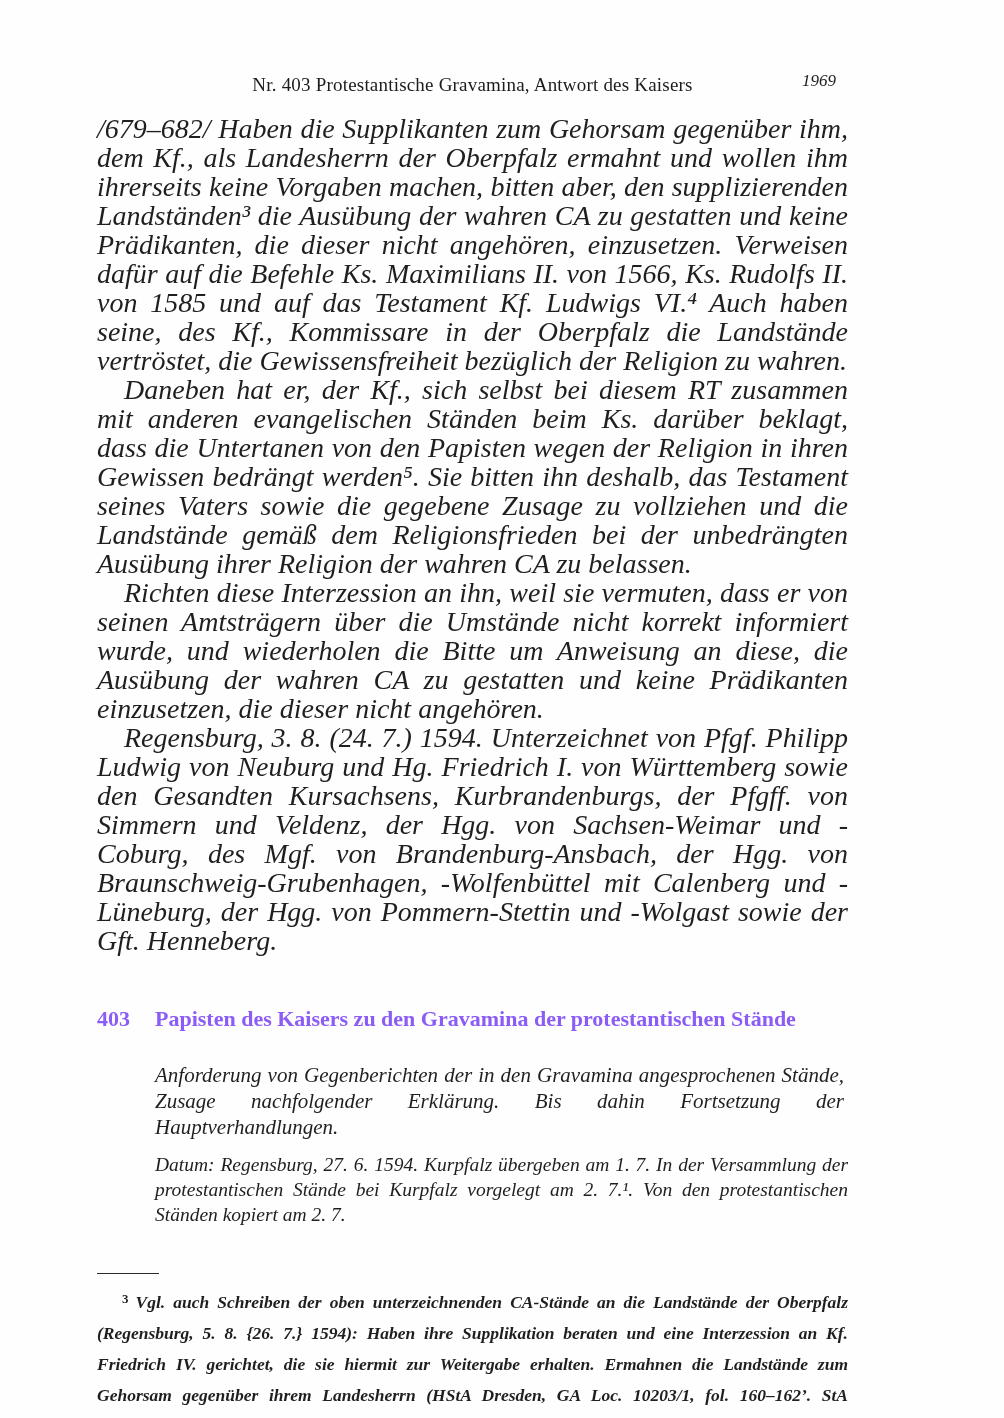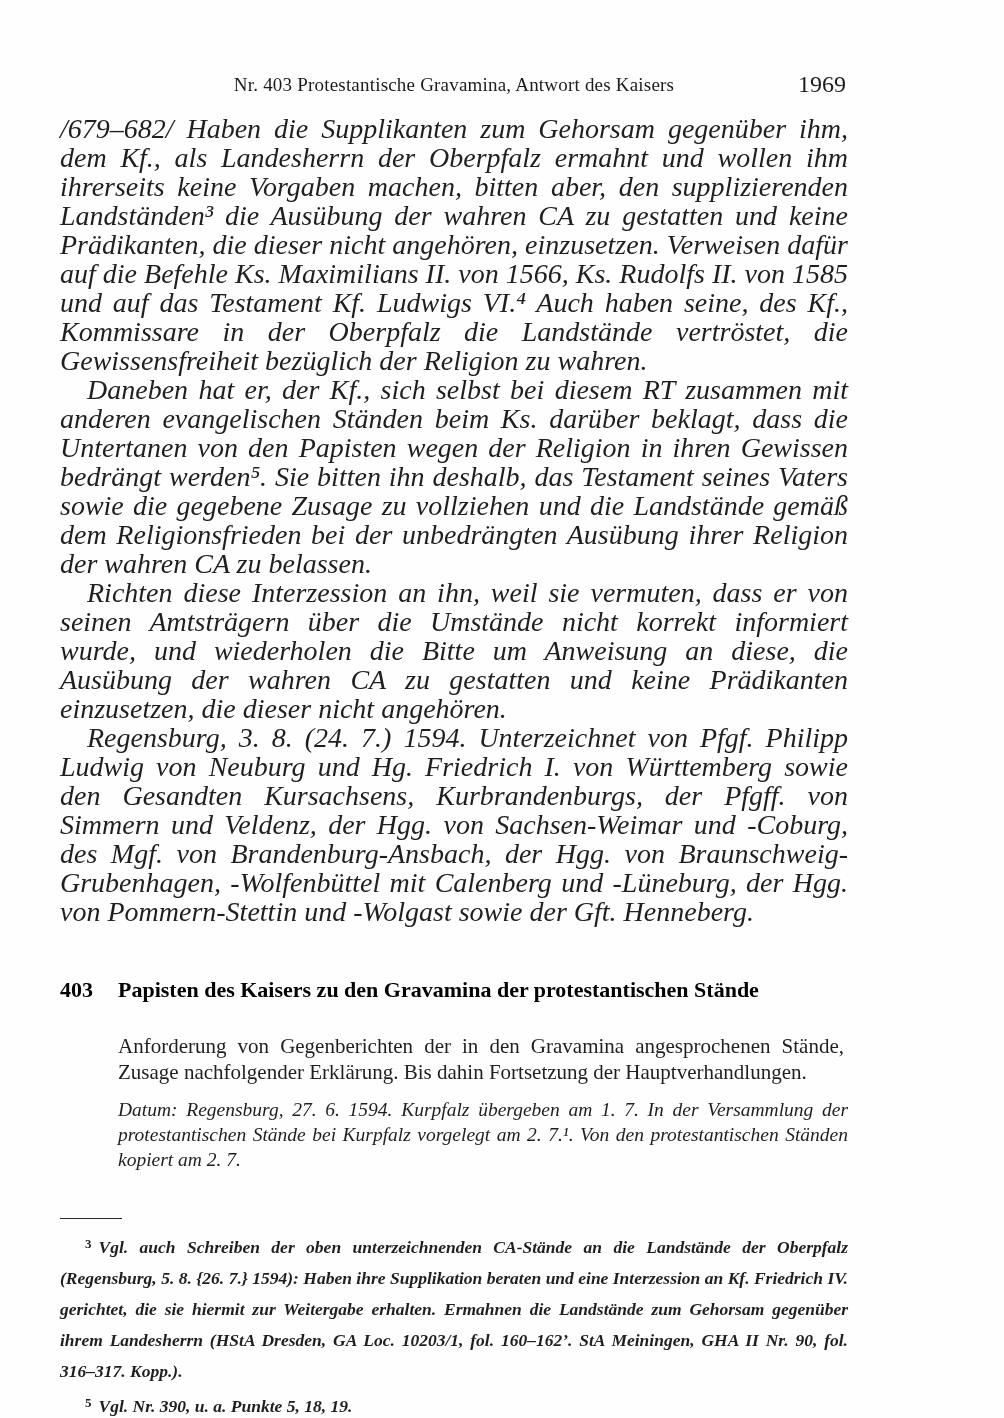--- a/index.html
+++ b/index.html
@@ -9,42 +9,43 @@
   }
   .page {
     position: relative;
     width: 1004px;
     height: 1418px;
     background: #fefefe;
     color: #1f1f1f;
     font-family: "Liberation Serif", "DejaVu Serif", serif;
     overflow: hidden;
     box-sizing: border-box;
-    padding: 74px 156px 0 60px;
+    padding: 74px 156px 0 97px;
   }
   
   .running-head {
     position: relative;
     width: 100%;
     height: 28px;
     margin-bottom: 12px;
     font-size: 19px;
     font-style: normal;
     color: #1c1c1c;
   }
   .running-head .head-title {
     display: block;
     text-align: center;
     letter-spacing: 0.2px;
   }
   .running-head .page-number {
     position: absolute;
-    right: 2px;
+    right: 12px;
     top: -3px;
-    font-size: 24px;
+    font-size: 17px;
+    font-style: italic;
   }
   
   .body-text {
     font-style: italic;
     font-size: 28px;
     line-height: 29px;
     text-align: justify;
   }
   .body-text p {
     margin: 0;
@@ -55,31 +56,32 @@
   }
   
   .section-heading {
     display: flex;
     margin-top: 50px;
     margin-bottom: 30px;
     font-style: normal;
     font-weight: bold;
     font-size: 22px;
     line-height: 27px;
-    color: #000000;
+    color: #8b5cf6;
   }
   .section-heading .doc-number {
     flex: 0 0 58px;
   }
   .section-heading .doc-title {
     flex: 1;
   }
   
   .section-summary {
     margin: 0 4px 12px 58px;
+    font-style: italic;
     font-size: 21px;
     line-height: 26px;
     text-align: justify;
   }
   .section-datum {
     margin: 10px 0 0 58px;
     font-style: italic;
     font-size: 19.5px;
     line-height: 25px;
     text-align: justify;

